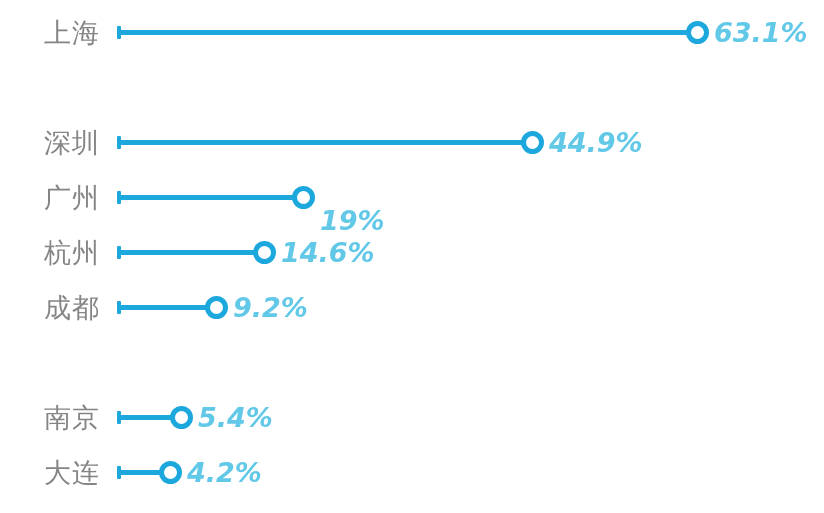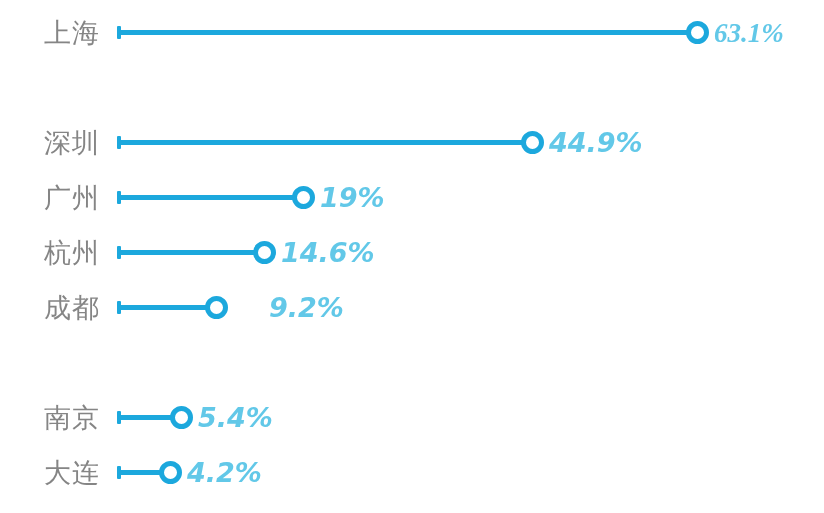--- a/index.html
+++ b/index.html
@@ -109,57 +109,57 @@
 
 <div id="chart-root">
   <div class="chart-title"></div>
   <div class="rows">
       <div class="row" style="top: 5px;">
         <div class="row-label">上海</div>
         <div class="track">
           <div class="cap"></div>
           <div class="stem" style="width: 578px;"></div>
           <div class="marker" style="left: 686px;"></div>
-          <div class="value" style="left: 714px; font-family: Liberation Serif, serif;">63.1%</div>
+          <div class="value" style="left: 714px;">63.1%</div>
         </div>
       </div>
       <div class="row" style="top: 115px; text-decoration: underline;">
         <div class="row-label">深圳</div>
         <div class="track">
           <div class="cap"></div>
           <div class="stem" style="width: 413px;"></div>
           <div class="marker" style="left: 521px;"></div>
           <div class="value" style="left: 549px; text-align: center;">44.9%</div>
         </div>
       </div>
       <div class="row" style="top: 170px;">
         <div class="row-label">广州</div>
         <div class="track">
           <div class="cap"></div>
           <div class="stem" style="width: 184px;"></div>
           <div class="marker" style="left: 292px;"></div>
-          <div class="value" style="left: 320px;">19%</div>
+          <div class="value" style="left: 320px; margin-top: 23px;">19%</div>
         </div>
       </div>
       <div class="row" style="top: 225px; padding-left: 26px;">
         <div class="row-label">杭州</div>
         <div class="track">
           <div class="cap"></div>
           <div class="stem" style="width: 145px;"></div>
           <div class="marker" style="left: 253px;"></div>
           <div class="value" style="left: 281px;">14.6%</div>
         </div>
       </div>
       <div class="row" style="top: 280px;">
         <div class="row-label">成都</div>
         <div class="track">
           <div class="cap"></div>
           <div class="stem" style="width: 97px;"></div>
           <div class="marker" style="left: 205px;"></div>
-          <div class="value" style="left: 233px; margin-left: 36px;">9.2%</div>
+          <div class="value" style="left: 233px;">9.2%</div>
         </div>
       </div>
       <div class="row" style="top: 390px;">
         <div class="row-label">南京</div>
         <div class="track">
           <div class="cap"></div>
           <div class="stem" style="width: 62px;"></div>
           <div class="marker" style="left: 170px;"></div>
           <div class="value" style="left: 198px;">5.4%</div>
         </div>

